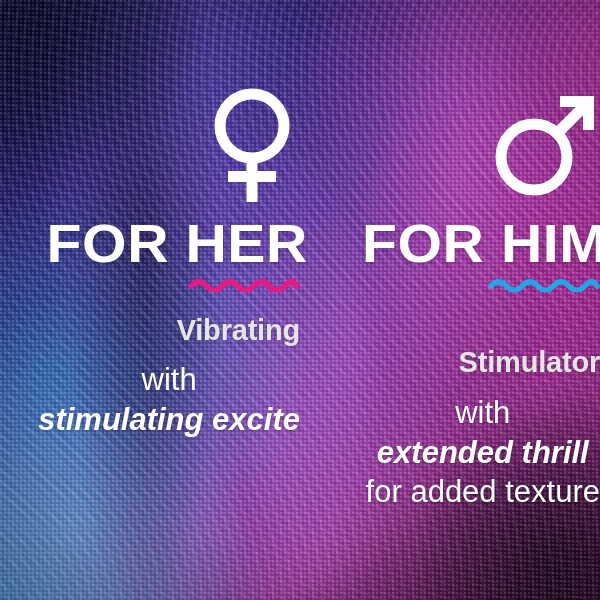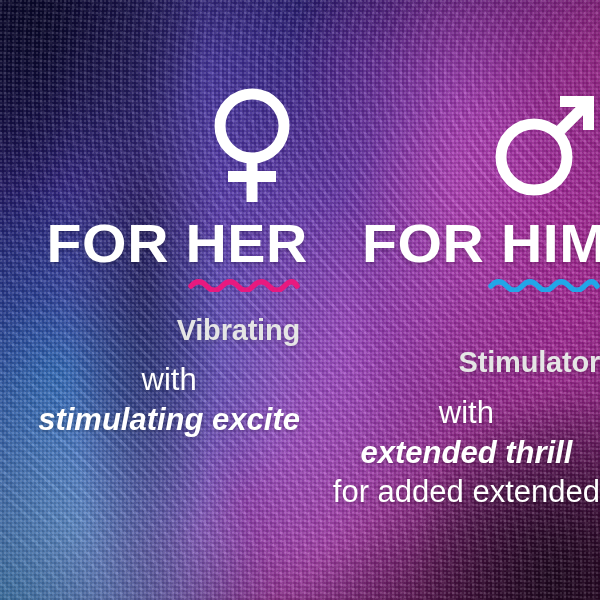--- a/index.html
+++ b/index.html
@@ -212,18 +212,18 @@
       </span>
 
       <div class="product">
         <br>
         <span>Stimulator</span>
       </div>
 
       <div class="desc">
         <span>with</span><br>
         <span class="em">extended thrill</span><br>
-        <span>for added extended</span>
+        <span>for added texture</span>
       </div>
     </div>
 
   </div>
 </div>
 
 </body></html>

